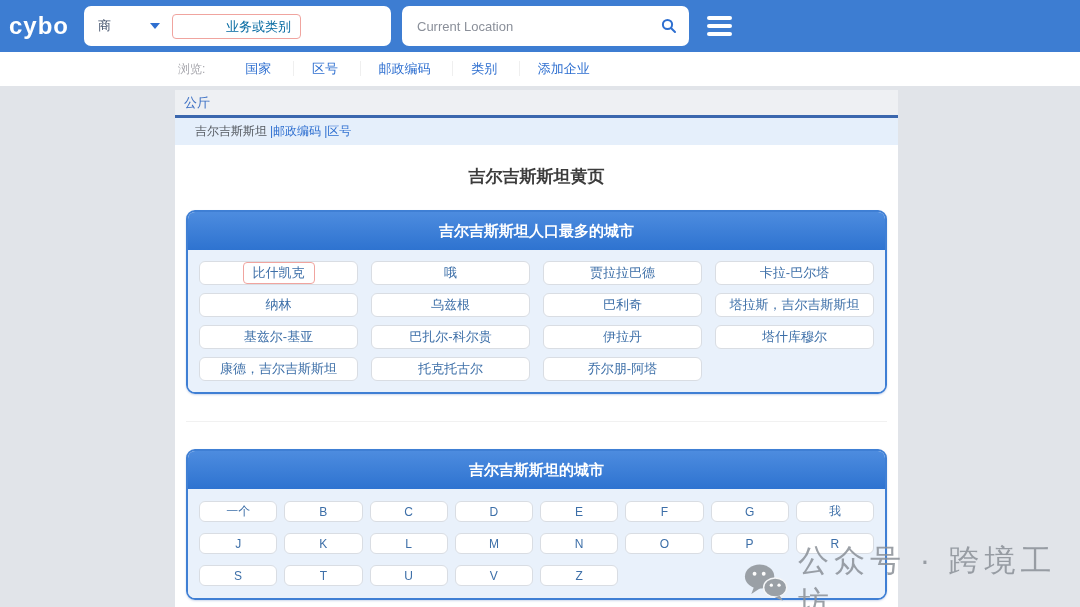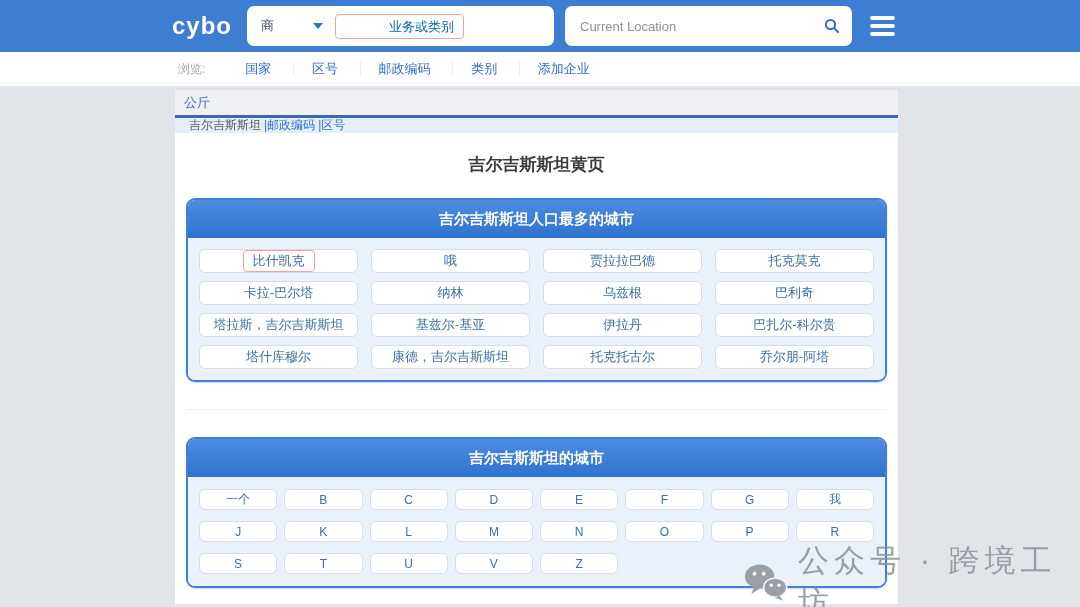--- a/index.html
+++ b/index.html
@@ -7,21 +7,20 @@
   body {
     font-family: "Liberation Sans", "DejaVu Sans", sans-serif;
     background:#e1e4e9;
     position:relative;
   }
 
   
   .topbar {
     height:52px; background:#3d7dd2;
     display:flex; align-items:center;
-    padding-left:163px;
   }
   .logo {
     color:#fff; font-size:24px; font-weight:bold; letter-spacing:1px;
     width:78px; text-align:center; margin-right:6px;
   }
   .searchbox {
     background:#fff; border-radius:7px; height:40px;
     display:flex; align-items:center;
   }
   .box-category { width:307px; margin-right:11px; padding-left:14px; }
@@ -52,22 +51,22 @@
   .browse-nav a + a { border-left:1px solid #efefef; }
 
   
   .content-col { width:723px; margin-left:175px; margin-top:4px; }
   .kg-bar {
     height:28px; background:#eef0f3; border-bottom:3px solid #3b67ae;
     display:flex; align-items:center; padding-left:9px;
   }
   .kg-label { color:#3b6fc4; font-size:13px; }
   .crumb-bar {
-    height:15px; background:#e5effb; display:flex; align-items:center;
-    padding-left:14px; font-size:12px; gap:3px;
+    height:27px; background:#e5effb; display:flex; align-items:center;
+    padding-left:20px; font-size:12px; gap:3px;
   }
   .crumb-country { color:#555a60; }
   .crumb-bar a { color:#2e6fd0; text-decoration:none; cursor:pointer; }
 
   .white-body { background:#fff; padding:14px 0 16px 0; }
   .page-title {
     text-align:center; font-size:17px; font-weight:bold; color:#3c3c3c;
     margin:6px 0 22px 0;
   }
 
@@ -171,23 +170,20 @@
             </button>
 
             <button class="tile-btn">
               <span>哦</span>
             </button>
 
             <button class="tile-btn">
               <span>贾拉拉巴德</span>
             </button>
 
-            <button class="tile-btn">
-              <span>托克莫克</span>
-            </button>
 
             <button class="tile-btn">
               <span>卡拉-巴尔塔</span>
             </button>
 
             <button class="tile-btn">
               <span>纳林</span>
             </button>
 
             <button class="tile-btn">
@@ -200,25 +196,25 @@
 
             <button class="tile-btn">
               <span>塔拉斯，吉尔吉斯斯坦</span>
             </button>
 
             <button class="tile-btn">
               <span>基兹尔-基亚</span>
             </button>
 
             <button class="tile-btn">
+              <span>巴扎尔-科尔贵</span>
+            </button>
+
+            <button class="tile-btn">
               <span>伊拉丹</span>
-            </button>
-
-            <button class="tile-btn">
-              <span>巴扎尔-科尔贵</span>
             </button>
 
             <button class="tile-btn">
               <span>塔什库穆尔</span>
             </button>
 
             <button class="tile-btn">
               <span>康德，吉尔吉斯斯坦</span>
             </button>
 

